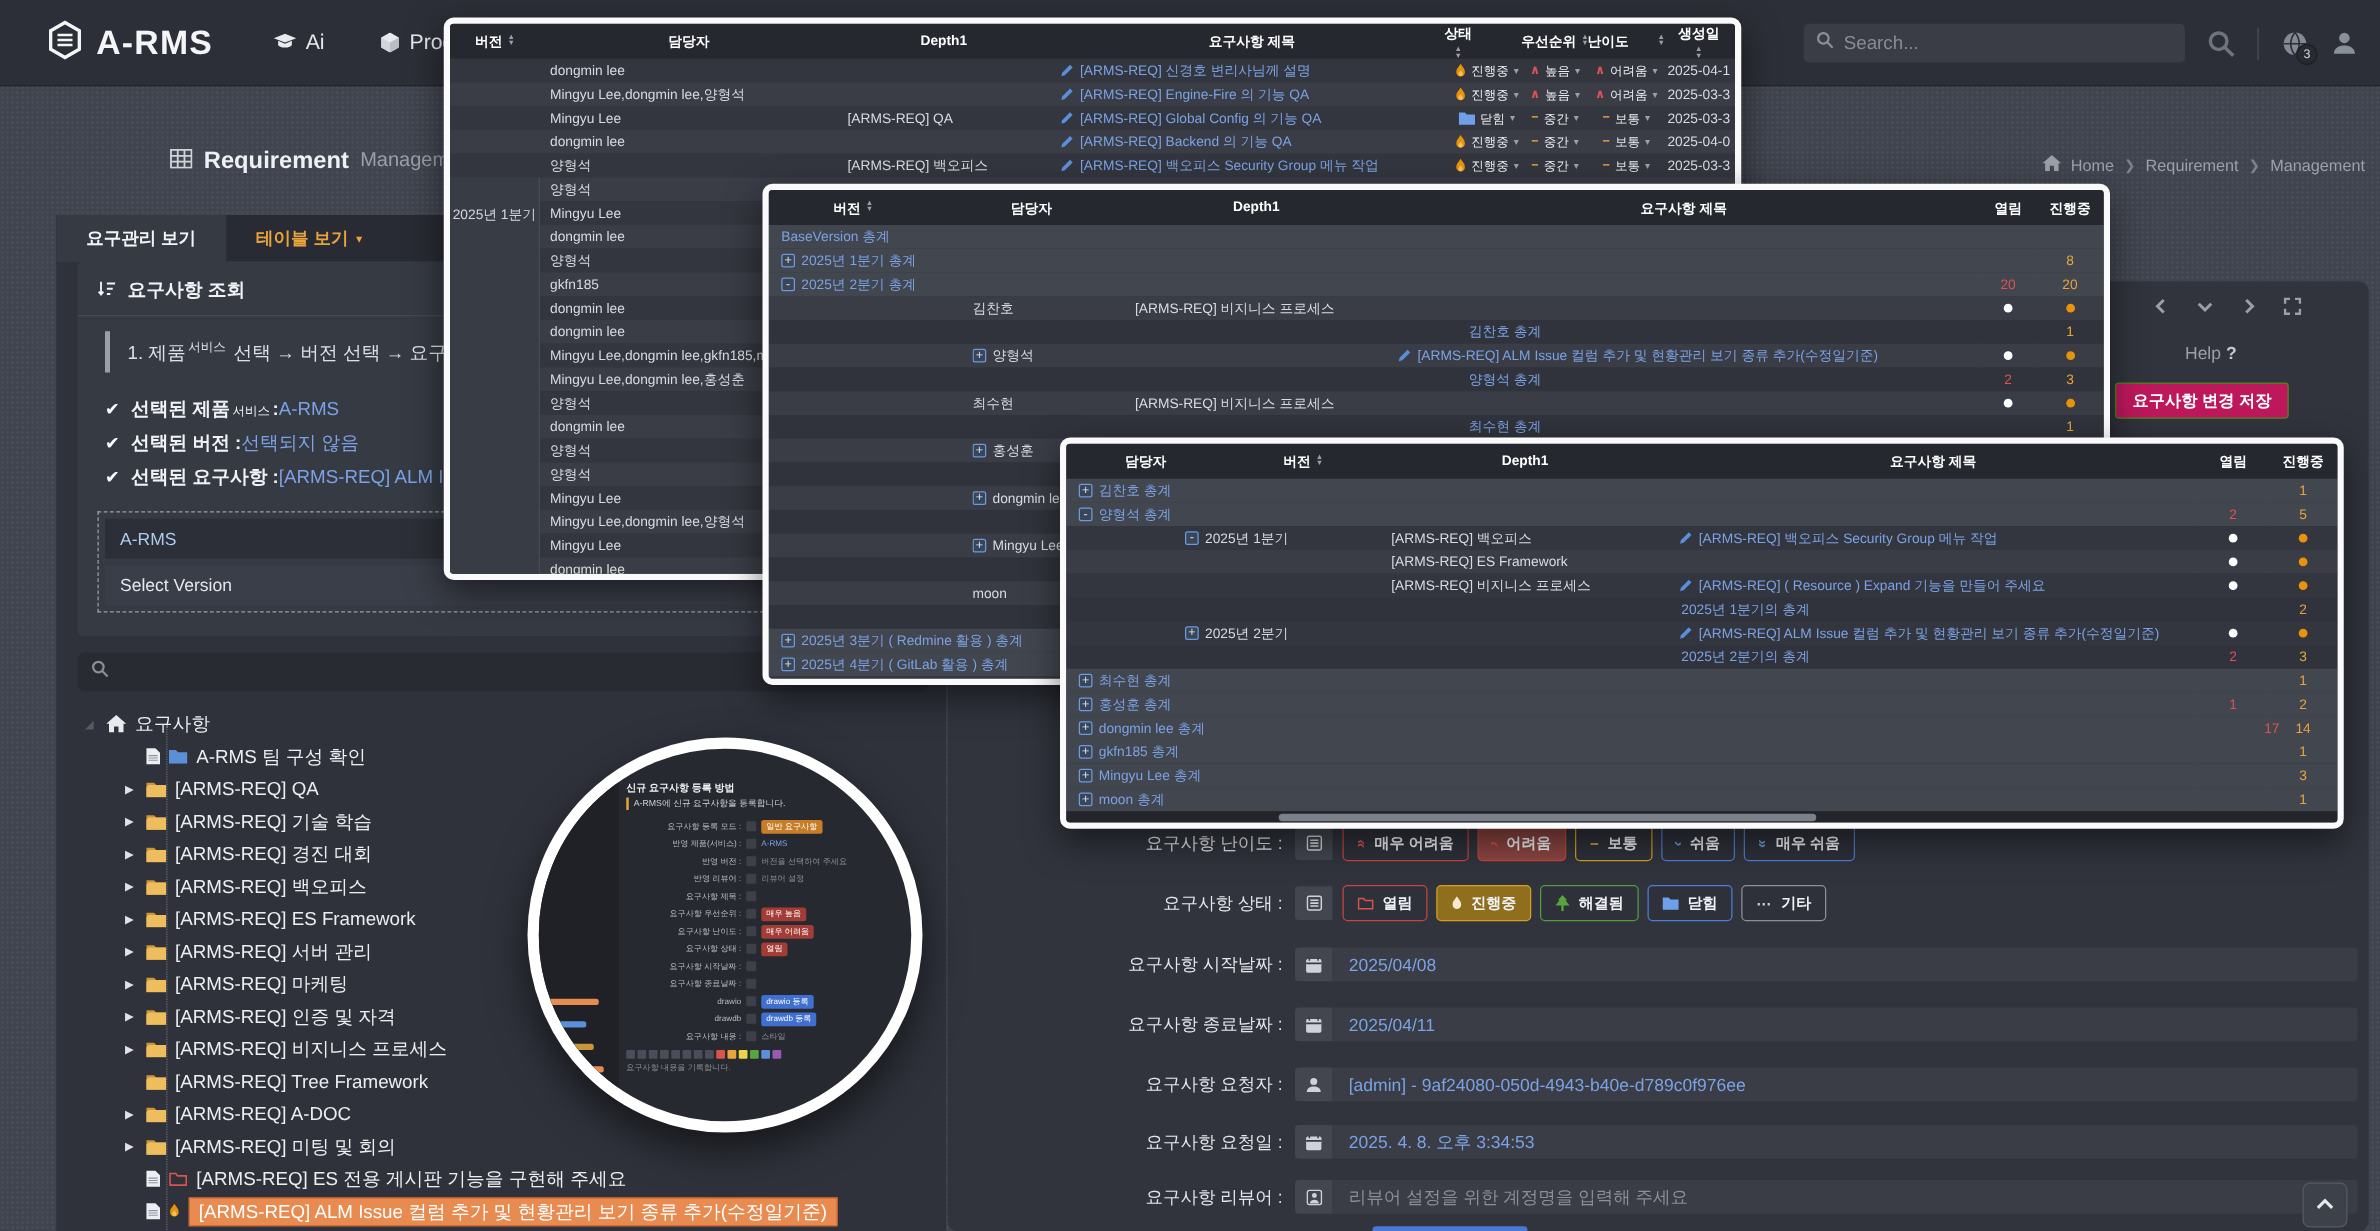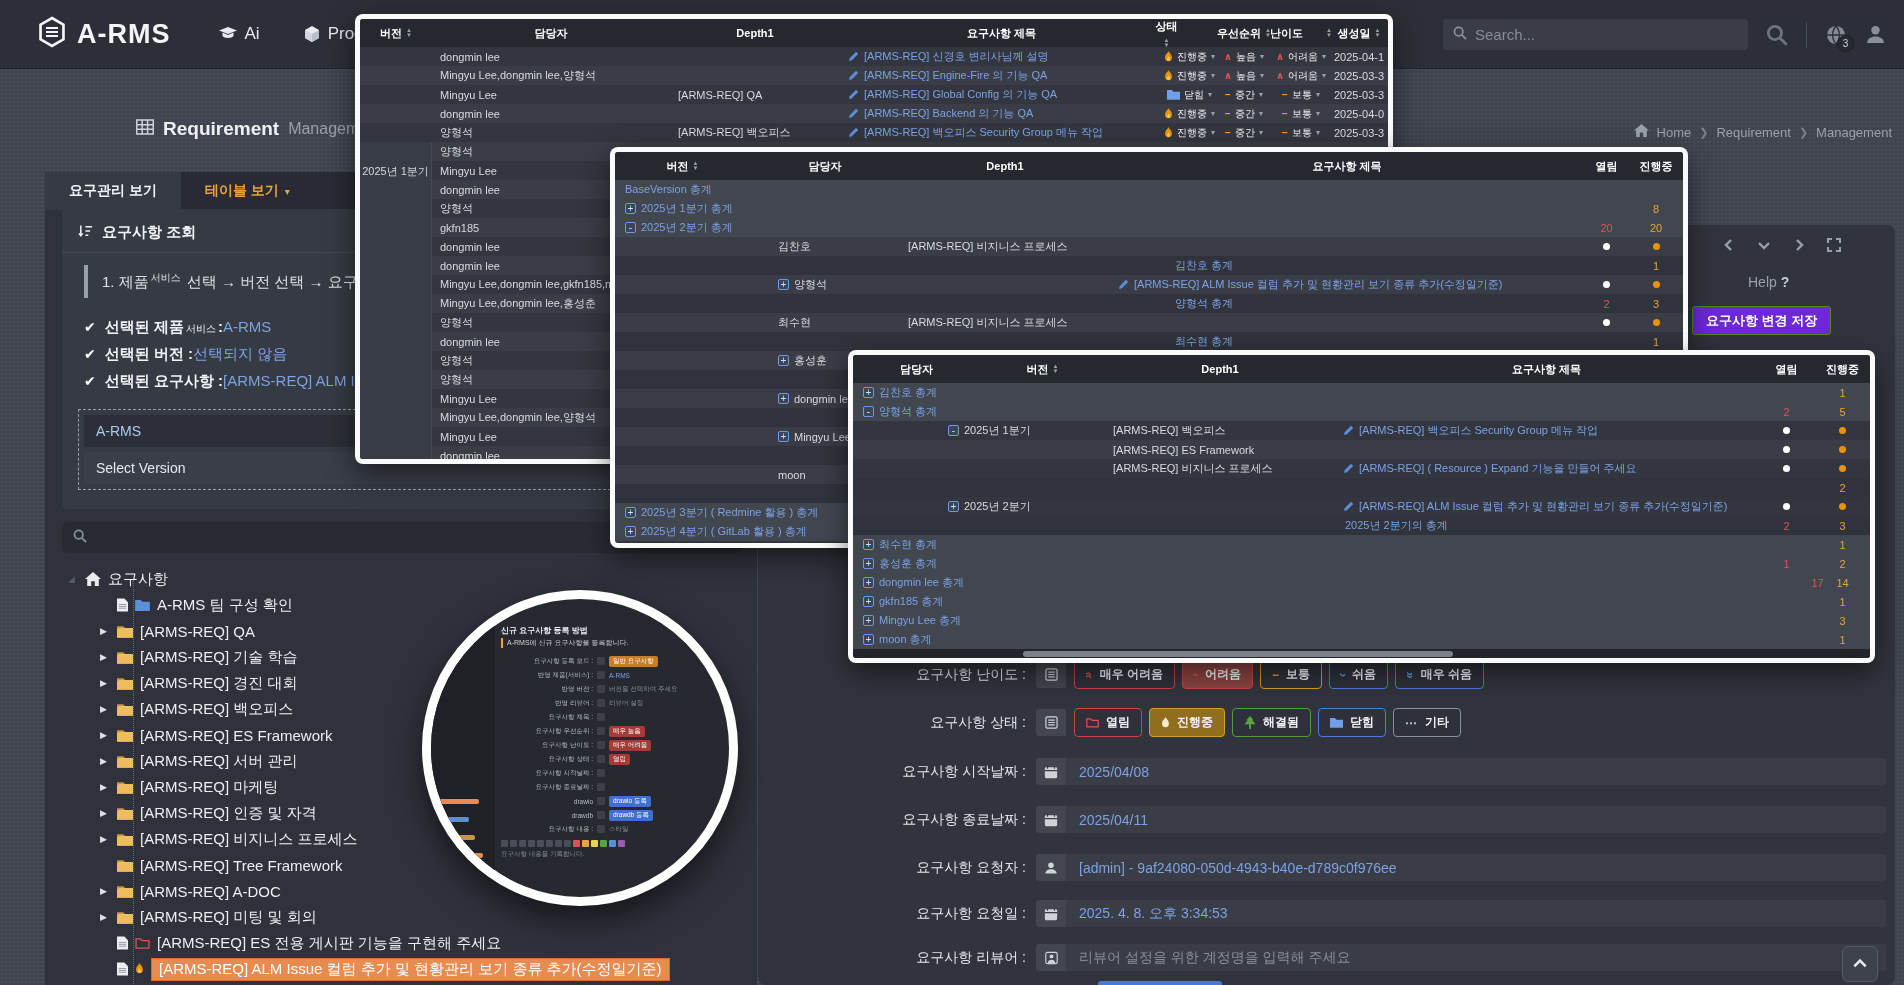--- a/index.html
+++ b/index.html
@@ -64,21 +64,21 @@
   #tree li .arr { width:13px; font-size:9px; color:#dfe2e7; text-align:center;}
   #tree li .lbl { overflow:hidden; text-overflow:clip; }
   #tree li.sel .lbl { background:#e78b51; border:1px solid #d96a2e; color:#fff; padding:1px 7px; }
   .guide { position:absolute; left:88px; top:408px; height:568px; border-left:1px dotted #666b75;}
   
   .right-panel { position:absolute; left:758px; top:225px; width:1137px; height:760px; background:#31343d; border-radius:8px; z-index:0;}
   .winnav { position:absolute; left:1722px; top:238px; display:flex; gap:21px; z-index:1; }
   .winnav span { cursor:pointer; }
   .help { position:absolute; left:1748px; top:274px; font-size:14px; color:#9aa0a8; z-index:1;}
   .help b { color:#c6ccd4; margin-left:4px;}
-  .savebtn { position:absolute; left:1692px; top:306px; height:29px; padding:0 13px; background:#6d28d9;
+  .savebtn { position:absolute; left:1692px; top:306px; height:29px; padding:0 13px; background:#be185d;
     border:1px solid #4c8a1f; border-radius:3px; color:#fff; font-size:13px; font-weight:700; cursor:pointer; z-index:1; font-family:inherit;}
   
   .form-row { position:absolute; left:860px; width:1026px; display:flex; align-items:center; z-index:1;}
   .form-row .flabel { width:166px; text-align:right; font-size:14px; color:#e3e6ea; font-weight:500; margin-right:10px; white-space:nowrap;}
   .icbox { width:30px; height:27px; background:#43464f; border-radius:3px 0 0 3px; display:flex; align-items:center; justify-content:center; flex:none;}
   .valbox { flex:1; height:27px; background:#3a3d45; border-radius:0 3px 3px 0; display:flex; align-items:center;
     padding-left:13px; font-size:14px; color:#7ba2e4; }
   .valbox.ph { color:#8a8f97; }
   .btnrow { display:flex; gap:7px; margin-left:8px; }
   .fbtn { height:29px; display:flex; align-items:center; gap:7px; padding:0 11px; border-radius:4px;
@@ -604,21 +604,21 @@
             <b>▼</b>
           </span>
         </div>
         <div class="phc" style="left: 912px; width: 58px; gap: 23px;">
           <span>난이도</span>
           <span class="sortic">
             <b>▲</b>
             <b>▼</b>
           </span>
         </div>
-        <div class="phc" style="left: 970px; width: 58px;">
+        <div class="phc" style="left: 970px; width: 58px; flex-direction: column;">
           <span>생성일</span>
           <span class="sortic">
             <b>▲</b>
             <b>▼</b>
           </span>
         </div>
       </div>
       <div class="prow" style="top: 28px;">
         <div class="pc" style="left: 72px; width: 238px; padding-left: 8px;">dongmin lee</div>
         <div class="pc" style="left: 480px; width: 323px; padding-left: 8px;">
@@ -1120,20 +1120,23 @@
           <span class="bluetx">[ARMS-REQ] ( Resource ) Expand 기능을 만들어 주세요</span>
         </div>
         <div class="pc ctr num-open" style="left: 905px; width: 57px;">
           <span class="dot" style="background: rgb(255, 255, 255);"></span>
         </div>
         <div class="pc ctr num-prog" style="left: 962px; width: 55px;">
           <span class="dot" style="background: rgb(232, 147, 12);"></span>
         </div>
       </div>
       <div class="prow sub" style="top: 123px;">
+        <div class="pc" style="left: 492px; width: 413px;">
+          <span class="bluetx">2025년 1분기의 총계</span>
+        </div>
         <div class="pc ctr num-open" style="left: 905px; width: 57px;"></div>
         <div class="pc ctr num-prog" style="left: 962px; width: 55px;">2</div>
       </div>
       <div class="prow " style="top: 142px;">
         <div class="pc" style="left: 95px; width: 157px;">
           <span class="xbox">+</span>
           <span>2025년 2분기</span>
         </div>
         <div class="pc" style="left: 482px; width: 423px; padding-left: 8px;">
           <span style="display: inline-flex; align-items: center;">

